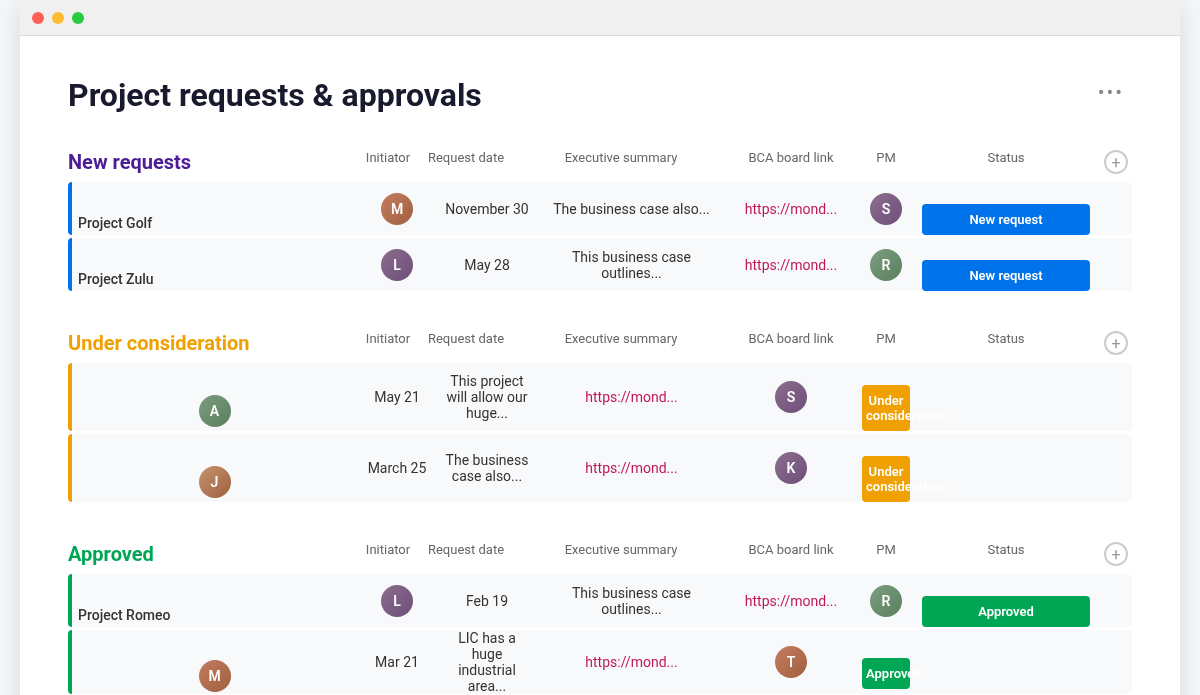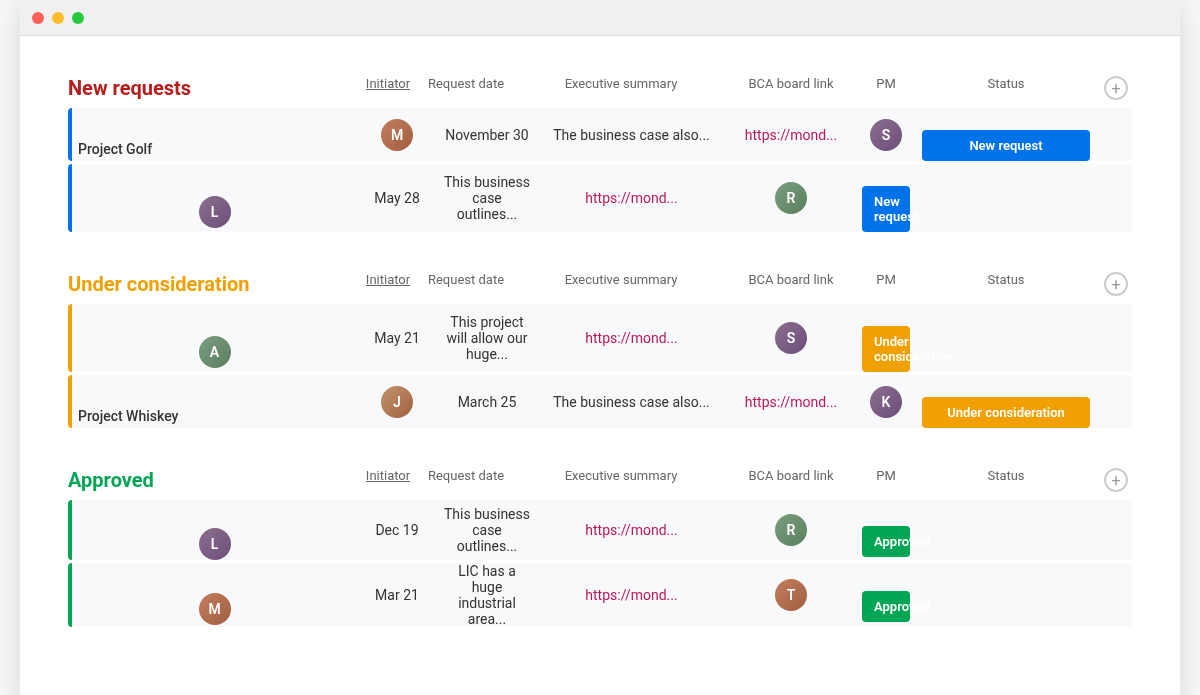--- a/index.html
+++ b/index.html
@@ -62,25 +62,25 @@
     .section-header-row {
       display: flex;
       align-items: center;
       margin-bottom: 8px;
     }
     .section-title {
       font-size: 20px;
       font-weight: 700;
       min-width: 260px;
     }
-    .section-title.new { color: #b91c1c; }
+    .section-title.new { color: #4c1d95; }
     .section-title.consideration { color: #f0a000; }
     .section-title.approved { color: #00a654; }
     .col-header { text-align: center; }
-    .col-header:first-child { text-align: left; padding-left: 24px; text-decoration: underline; }
+    .col-header:first-child { text-align: left; padding-left: 24px; }
     .table-row {
       display: grid;
       grid-template-columns: 285px 80px 100px 1fr 130px 60px 180px 36px;
       align-items: center;
       background: #f8f9fb;
       border-radius: 4px;
       margin-bottom: 3px;
       min-height: 52px;
       border-left: 4px solid transparent;
     }
@@ -114,21 +114,21 @@
       color: white;
     }
     .av1 { background: linear-gradient(135deg, #c47c5e, #a06040); }
     .av2 { background: linear-gradient(135deg, #8b6e8e, #6d4e7a); }
     .av3 { background: linear-gradient(135deg, #7a9e7e, #5a7e5e); }
     .av4 { background: linear-gradient(135deg, #c4936e, #a06040); }
     .av5 { background: linear-gradient(135deg, #8b6e8e, #6d4e7a); }
     .av6 { background: linear-gradient(135deg, #c47c5e, #a06040); }
     .status-badge {
       border-radius: 4px;
-      padding: 8px 12px;
+      padding: 8px 4px;
       font-size: 13px;
       font-weight: 600;
       color: white;
       text-align: center;
       cursor: pointer;
       margin-top: 22px;
     }
     .status-new { background: #0073ea; }
     .status-consideration { background: #f0a000; }
     .status-approved { background: #00a654; }
@@ -149,20 +149,24 @@
 </head>
 <body>
 
 <div class="window">
   <div class="titlebar">
     <div class="traffic-light tl-red"></div>
     <div class="traffic-light tl-yellow"></div>
     <div class="traffic-light tl-green"></div>
   </div>
   <div class="content">
+    <div class="page-header">
+      <h1 class="page-title">Project requests &amp; approvals</h1>
+      <div class="more-icon">•••</div>
+    </div>
 
     <div class="section">
       <div class="section-header-row">
         <span class="section-title new">New requests</span>
         <div style="flex:1; display:grid; grid-template-columns: 80px 100px 1fr 130px 60px 180px 36px; padding-left: 8px;">
           <span class="col-header" style="font-size:13px;color:#666;text-align:center;">Initiator</span>
           <span class="col-header" style="font-size:13px;color:#666;text-align:center;">Request date</span>
           <span class="col-header" style="font-size:13px;color:#666;text-align:center;">Executive summary</span>
           <span class="col-header" style="font-size:13px;color:#666;text-align:center;">BCA board link</span>
           <span class="col-header" style="font-size:13px;color:#666;text-align:center;">PM</span>
@@ -182,20 +186,21 @@
         <div class="cell">
           <div class="avatar av2">S</div>
         </div>
         <div class="cell">
           <div class="status-badge status-new">New request</div>
         </div>
         <div class="cell"></div>
       </div>
 
       <div class="table-row new-row">
+        <div class="cell">Project Zulu</div>
         <div class="cell">
           <div class="avatar av2">L</div>
         </div>
         <div class="cell">May 28</div>
         <div class="cell">This business case outlines...</div>
         <div class="cell link">https://mond...</div>
         <div class="cell">
           <div class="avatar av3">R</div>
         </div>
         <div class="cell">
@@ -229,21 +234,20 @@
         <div class="cell">
           <div class="avatar av2">S</div>
         </div>
         <div class="cell">
           <div class="status-badge status-consideration">Under consideration</div>
         </div>
         <div class="cell"></div>
       </div>
 
       <div class="table-row consideration-row">
-        <div class="cell">Project Whiskey</div>
         <div class="cell">
           <div class="avatar av4">J</div>
         </div>
         <div class="cell">March 25</div>
         <div class="cell">The business case also...</div>
         <div class="cell link">https://mond...</div>
         <div class="cell">
           <div class="avatar av5">K</div>
         </div>
         <div class="cell">
@@ -261,24 +265,25 @@
           <span class="col-header" style="font-size:13px;color:#666;text-align:center;">Request date</span>
           <span class="col-header" style="font-size:13px;color:#666;text-align:center;">Executive summary</span>
           <span class="col-header" style="font-size:13px;color:#666;text-align:center;">BCA board link</span>
           <span class="col-header" style="font-size:13px;color:#666;text-align:center;">PM</span>
           <span class="col-header" style="font-size:13px;color:#666;text-align:center;">Status</span>
           <div class="add-btn">+</div>
         </div>
       </div>
 
       <div class="table-row approved-row">
+        <div class="cell">Project Romeo</div>
         <div class="cell">
           <div class="avatar av2">L</div>
         </div>
-        <div class="cell">Dec 19</div>
+        <div class="cell">Feb 19</div>
         <div class="cell">This business case outlines...</div>
         <div class="cell link">https://mond...</div>
         <div class="cell">
           <div class="avatar av3">R</div>
         </div>
         <div class="cell">
           <div class="status-badge status-approved">Approved</div>
         </div>
         <div class="cell"></div>
       </div>

